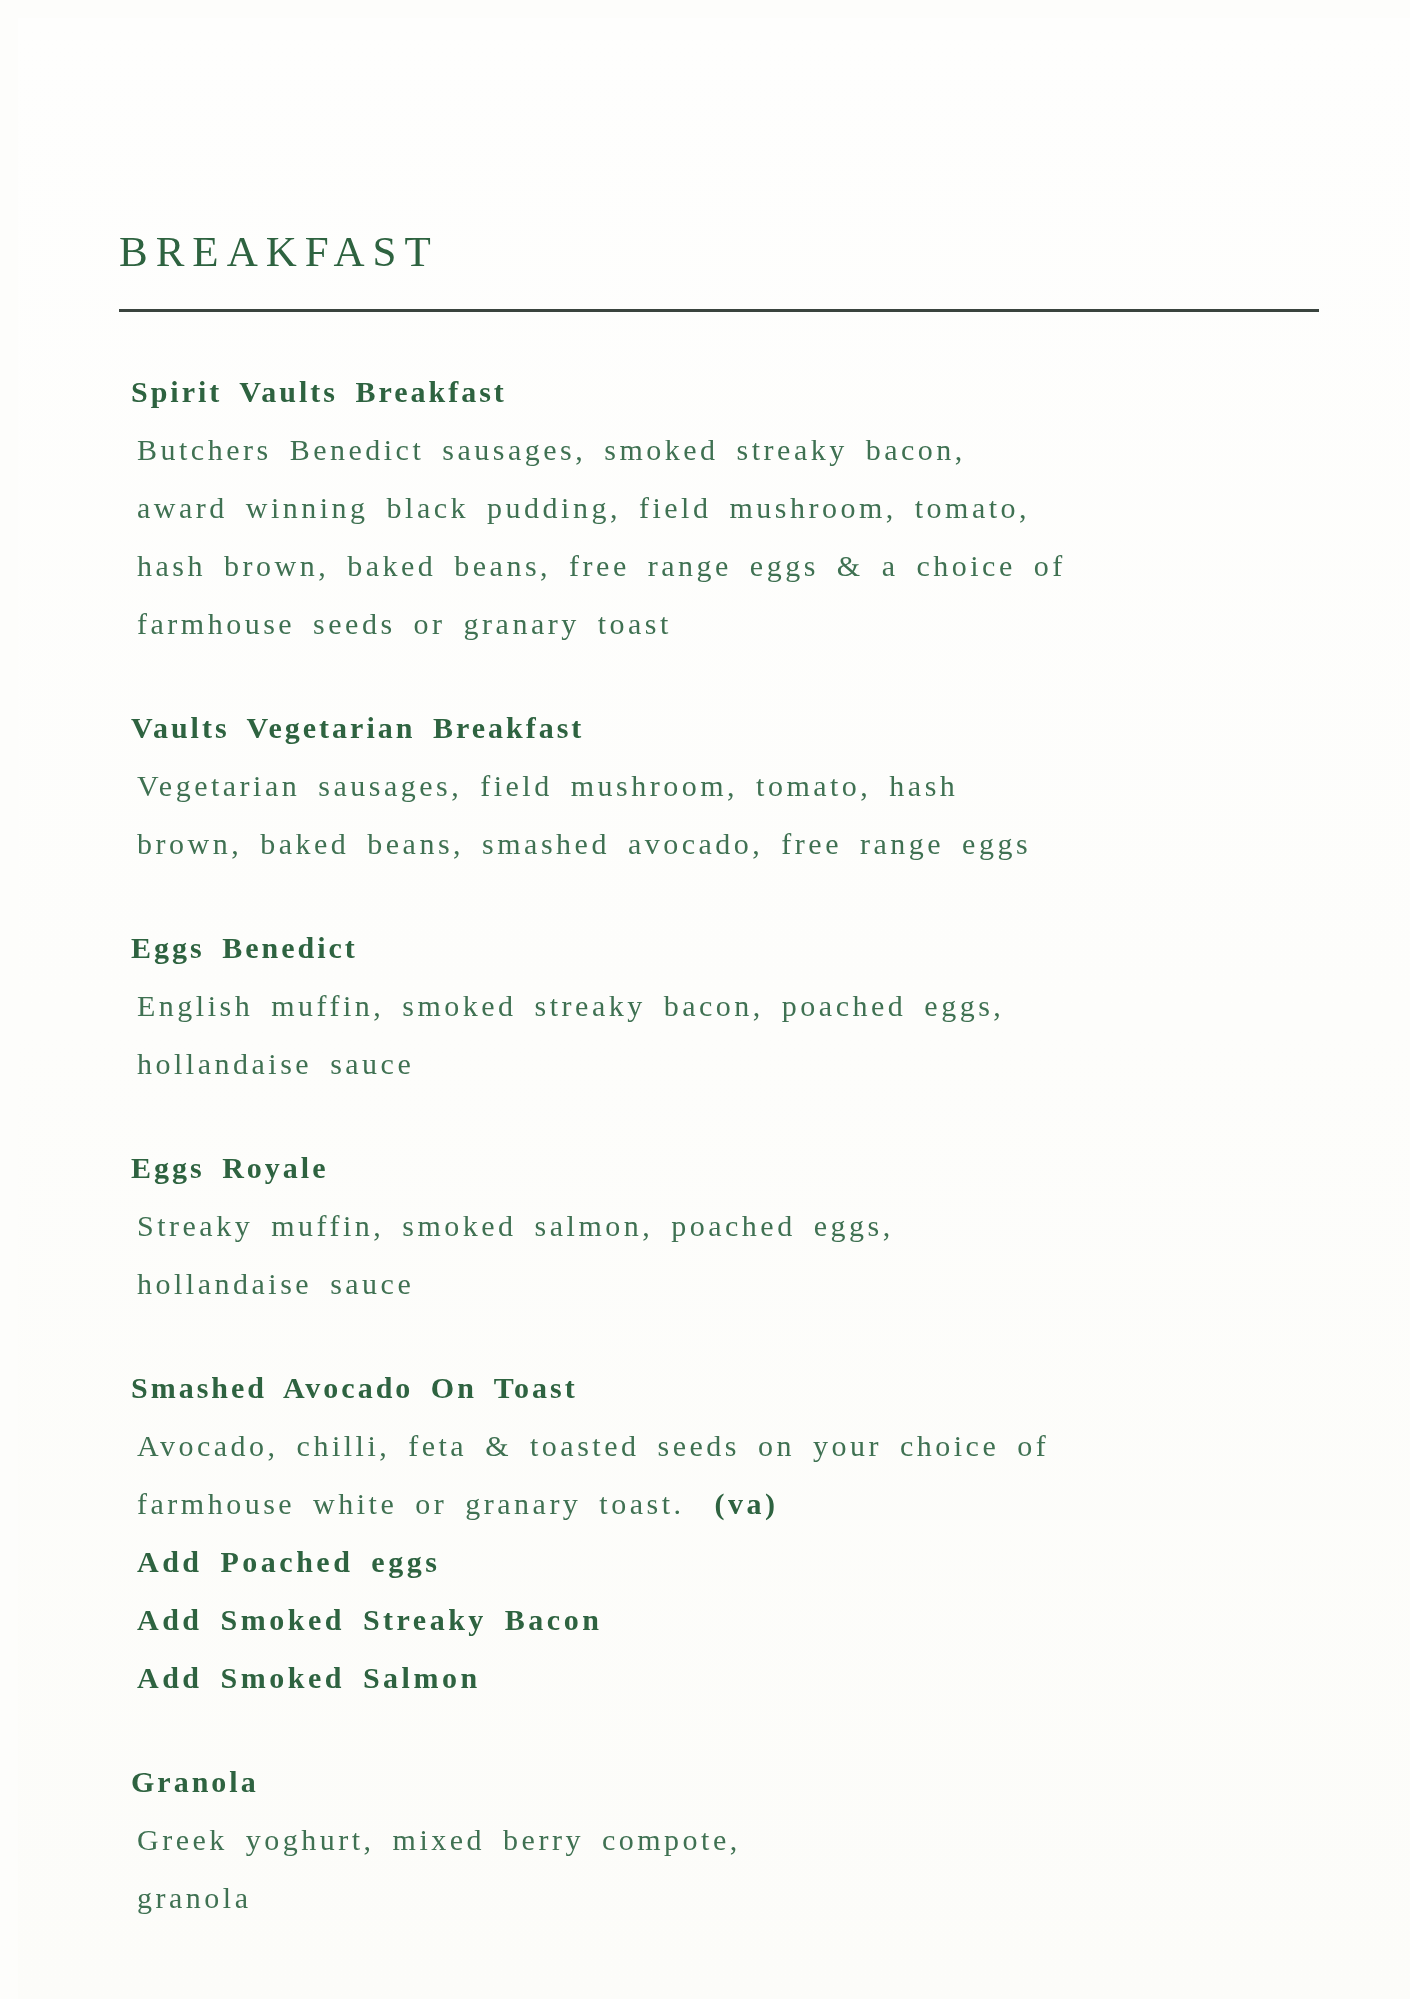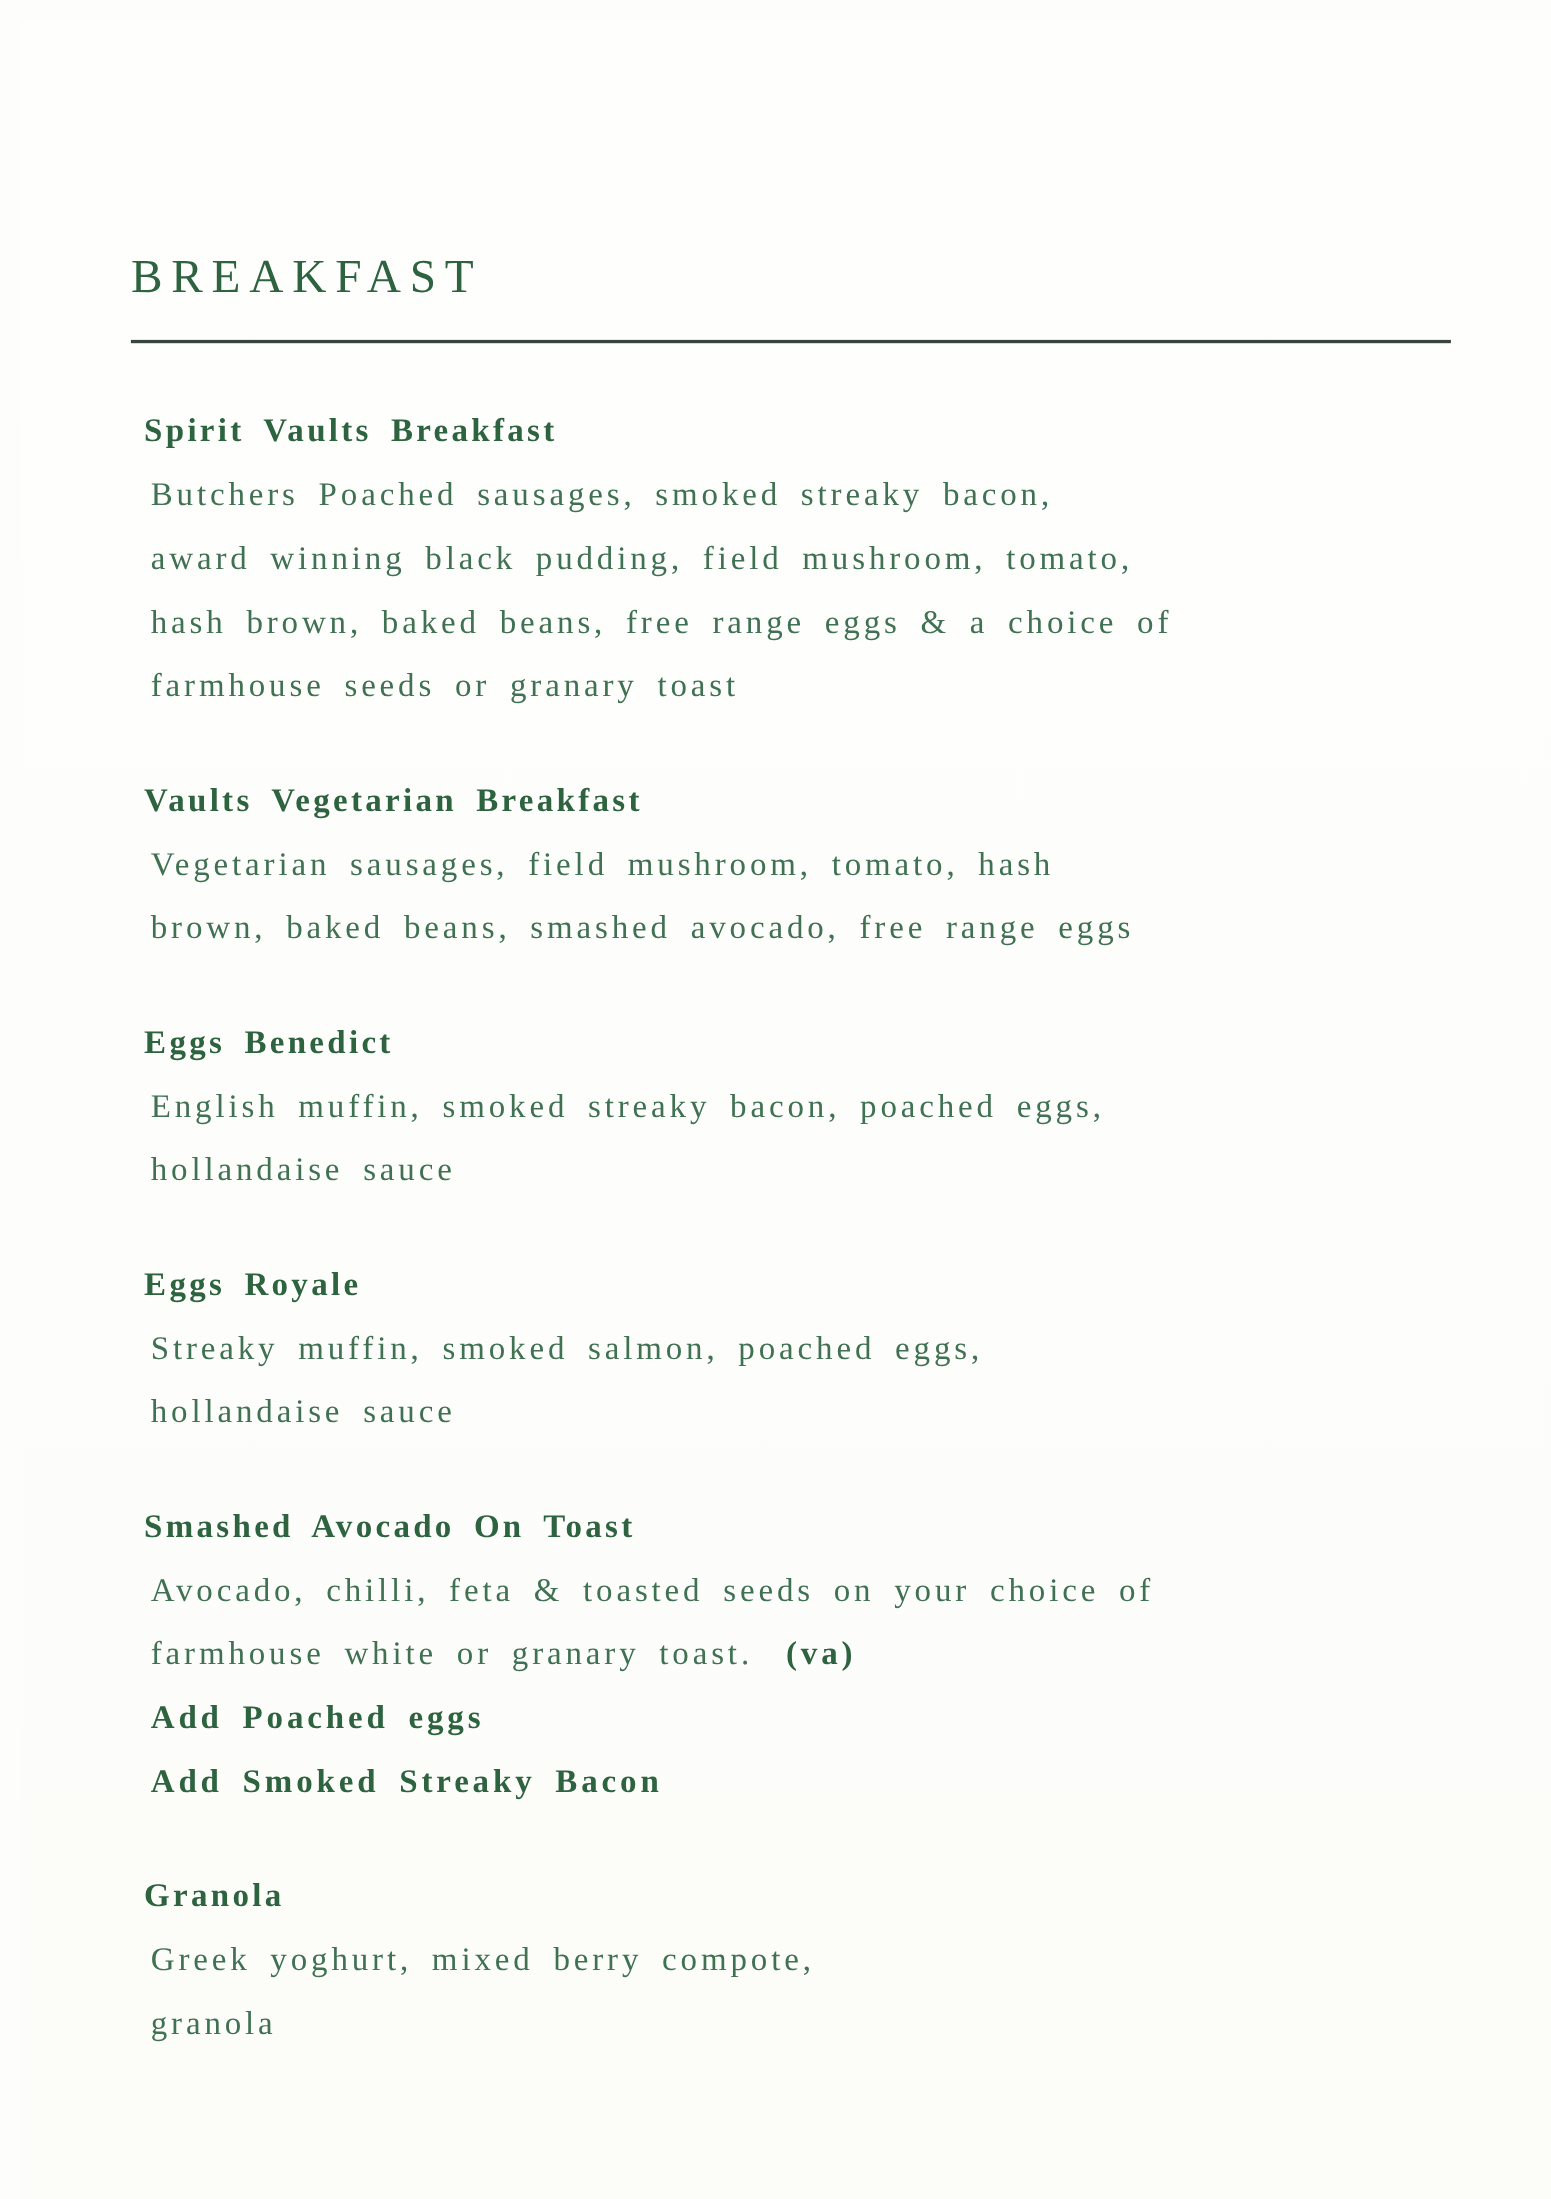--- a/index.html
+++ b/index.html
@@ -57,21 +57,21 @@
 </style>
 </head>
 <body>
 
 <div class="page">
   <h1 class="page-title">BREAKFAST</h1>
   <div class="title-rule"></div>
   <div class="menu" id="menu-root">
       <section class="menu-section">
         <div class="line heading-line">Spirit Vaults Breakfast</div>
-        <div class="line"><span>Butchers Poached sausages, smoked streaky bacon,</span></div>
+        <div class="line"><span>Butchers Benedict sausages, smoked streaky bacon,</span></div>
         <div class="line"><span>award winning black pudding, field mushroom, tomato,</span></div>
         <div class="line"><span>hash brown, baked beans, free range eggs &amp; a choice of</span></div>
         <div class="line"><span>farmhouse seeds or granary toast</span></div>
       </section>
       <section class="menu-section">
         <div class="line heading-line">Vaults Vegetarian Breakfast</div>
         <div class="line"><span>Vegetarian sausages, field mushroom, tomato, hash</span></div>
         <div class="line"><span>brown, baked beans, smashed avocado, free range eggs</span></div>
       </section>
       <section class="menu-section">
@@ -83,20 +83,21 @@
         <div class="line heading-line">Eggs Royale</div>
         <div class="line"><span>Streaky muffin, smoked salmon, poached eggs,</span></div>
         <div class="line"><span>hollandaise sauce</span></div>
       </section>
       <section class="menu-section">
         <div class="line heading-line">Smashed Avocado On Toast</div>
         <div class="line"><span>Avocado, chilli, feta &amp; toasted seeds on your choice of</span></div>
         <div class="line"><span>farmhouse white or granary toast. </span><span class="seg-bold">(va)</span></div>
         <div class="line"><span class="seg-bold">Add Poached eggs</span></div>
         <div class="line"><span class="seg-bold">Add Smoked Streaky Bacon</span></div>
+        <div class="line"><span class="seg-bold">Add Smoked Salmon</span></div>
       </section>
       <section class="menu-section">
         <div class="line heading-line">Granola</div>
         <div class="line"><span>Greek yoghurt, mixed berry compote,</span></div>
         <div class="line"><span>granola</span></div>
       </section>
     </div>
 </div>
 
 </body></html>

